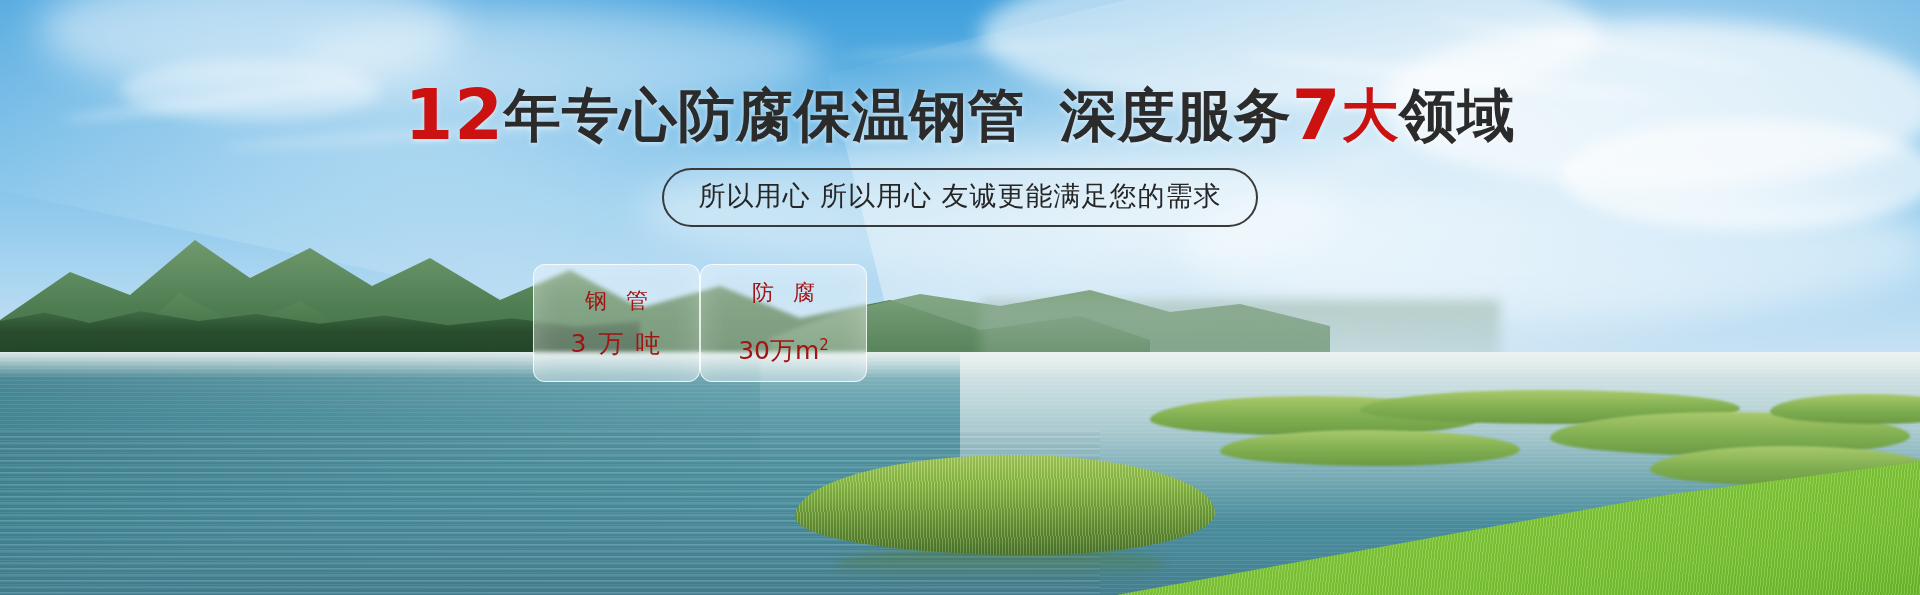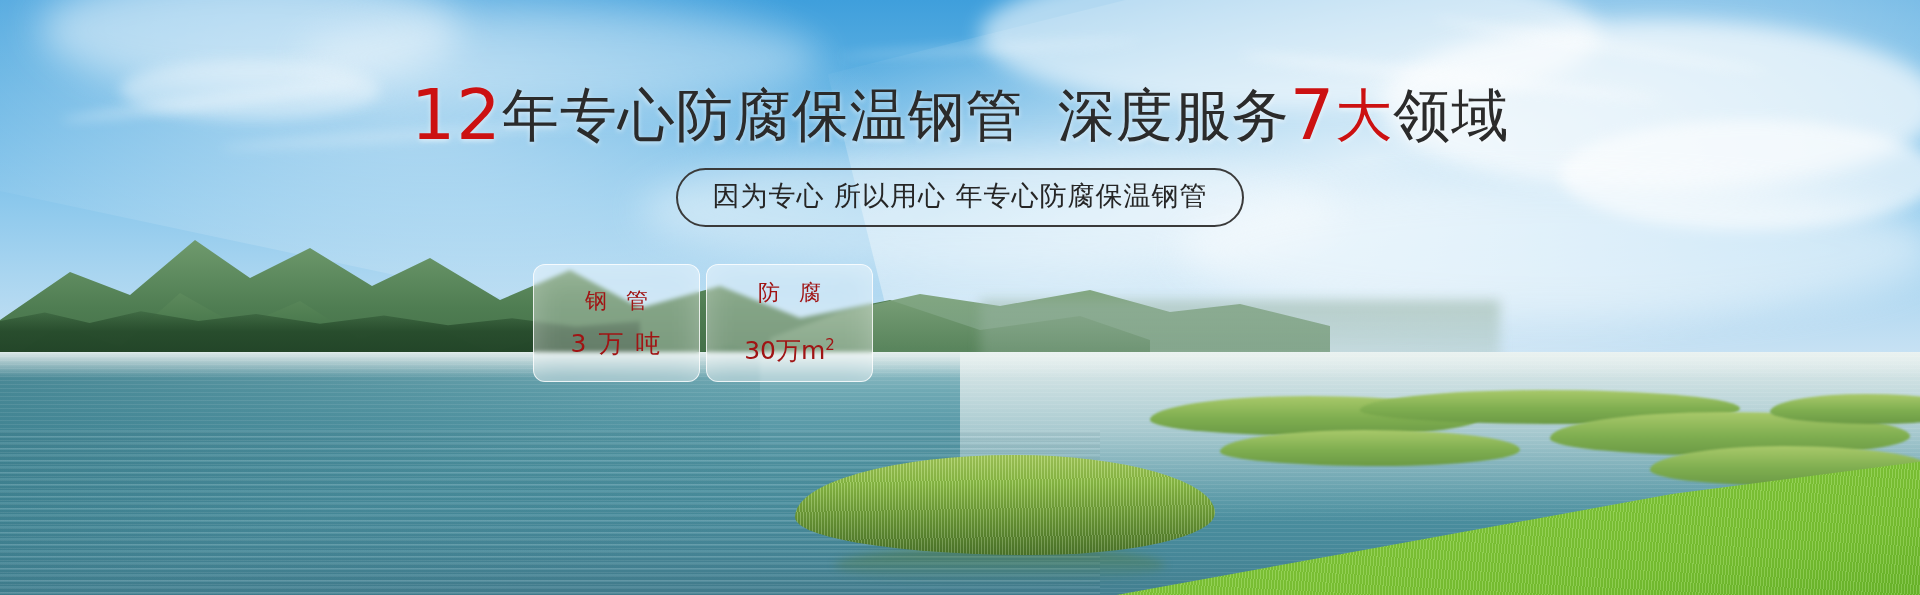--- a/index.html
+++ b/index.html
@@ -154,21 +154,21 @@
     position:absolute; left:0; top:300px; width:640px; height:70px;
     background:linear-gradient(to bottom, rgba(41,78,45,.0), rgba(35,70,40,.85) 45%, rgba(30,62,36,.95));
     clip-path:polygon(0% 30%, 7% 18%, 14% 33%, 22% 16%, 31% 30%, 40% 20%, 50% 34%, 60% 22%, 70% 36%, 80% 26%, 90% 38%, 100% 30%, 100% 100%, 0% 100%);
   }
 
   
   .headline{
     position:absolute; left:0; top:80px; width:1920px;
     text-align:center;
     font-family:"DejaVu Sans","Liberation Sans",sans-serif;
-    font-weight:normal;
+    font-weight:bold;
     font-size:57px;
     line-height:70px;
     letter-spacing:1px;
     color:#2b2b2b;
     text-shadow:0 2px 5px rgba(255,255,255,.55);
     white-space:nowrap;
   }
   .headline .num{
     font-size:70px;
     line-height:70px;
@@ -191,21 +191,21 @@
     line-height:34px;
     color:#262626;
     letter-spacing:1px;
     white-space:nowrap;
     background:rgba(255,255,255,.07);
   }
 
   
   .cards{
     position:absolute; left:533px; top:264px;
-    display:flex; gap:6px;
+    display:flex; 
   }
   .card{
     position:relative;
     width:167px; height:118px;
     border:1px solid rgba(255,255,255,.82);
     border-radius:12px;
     background:rgba(255,255,255,.30);
     backdrop-filter:blur(2px);
     box-shadow:inset 0 0 30px rgba(255,255,255,.25);
     display:flex; flex-direction:column;
@@ -314,21 +314,21 @@
 
   <div class="grass-fore"></div>
   <div class="grass-fore-tex"></div>
   <div class="grass-edge"></div>
 
   <div class="headline">
     <span class="num hl-red">12</span><span>年专心防腐保温钢管</span><span class="hl-gap"></span><span>深度服务</span><span class="num hl-red">7</span><span class="hl-red">大</span><span>领域</span>
   </div>
 
   <div class="pill-wrap">
-    <div class="pill">因为专心 所以用心  年专心防腐保温钢管</div>
+    <div class="pill">所以用心 所以用心  友诚更能满足您的需求</div>
   </div>
 
   <div class="cards">
 
     <div class="card">
       <div class="card-title">钢 管</div>
       <div class="card-value">
         <span>3 万 吨</span>
       </div>
     </div>

